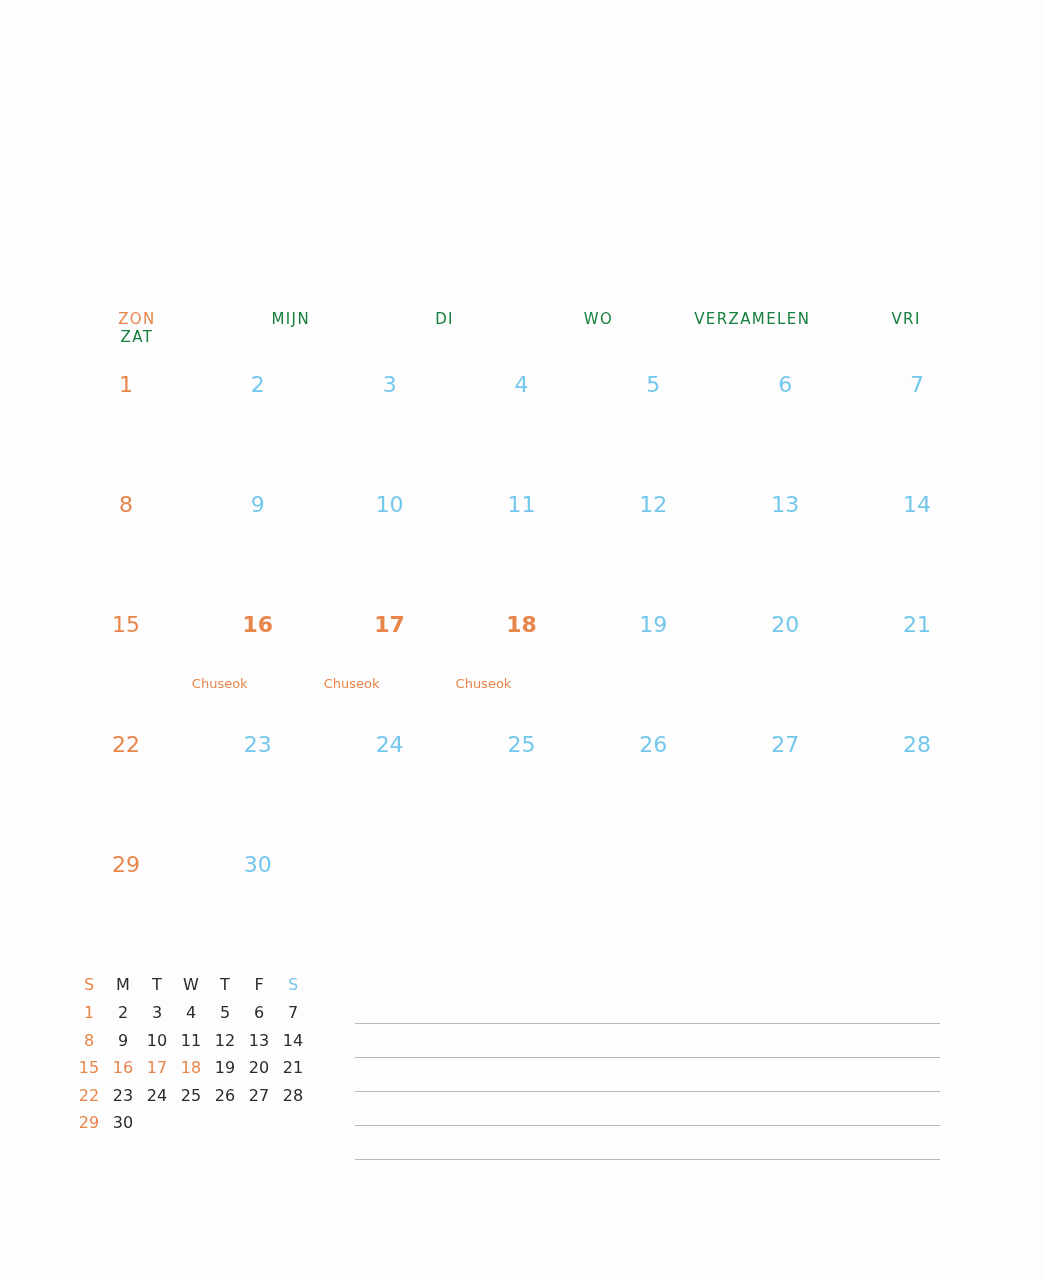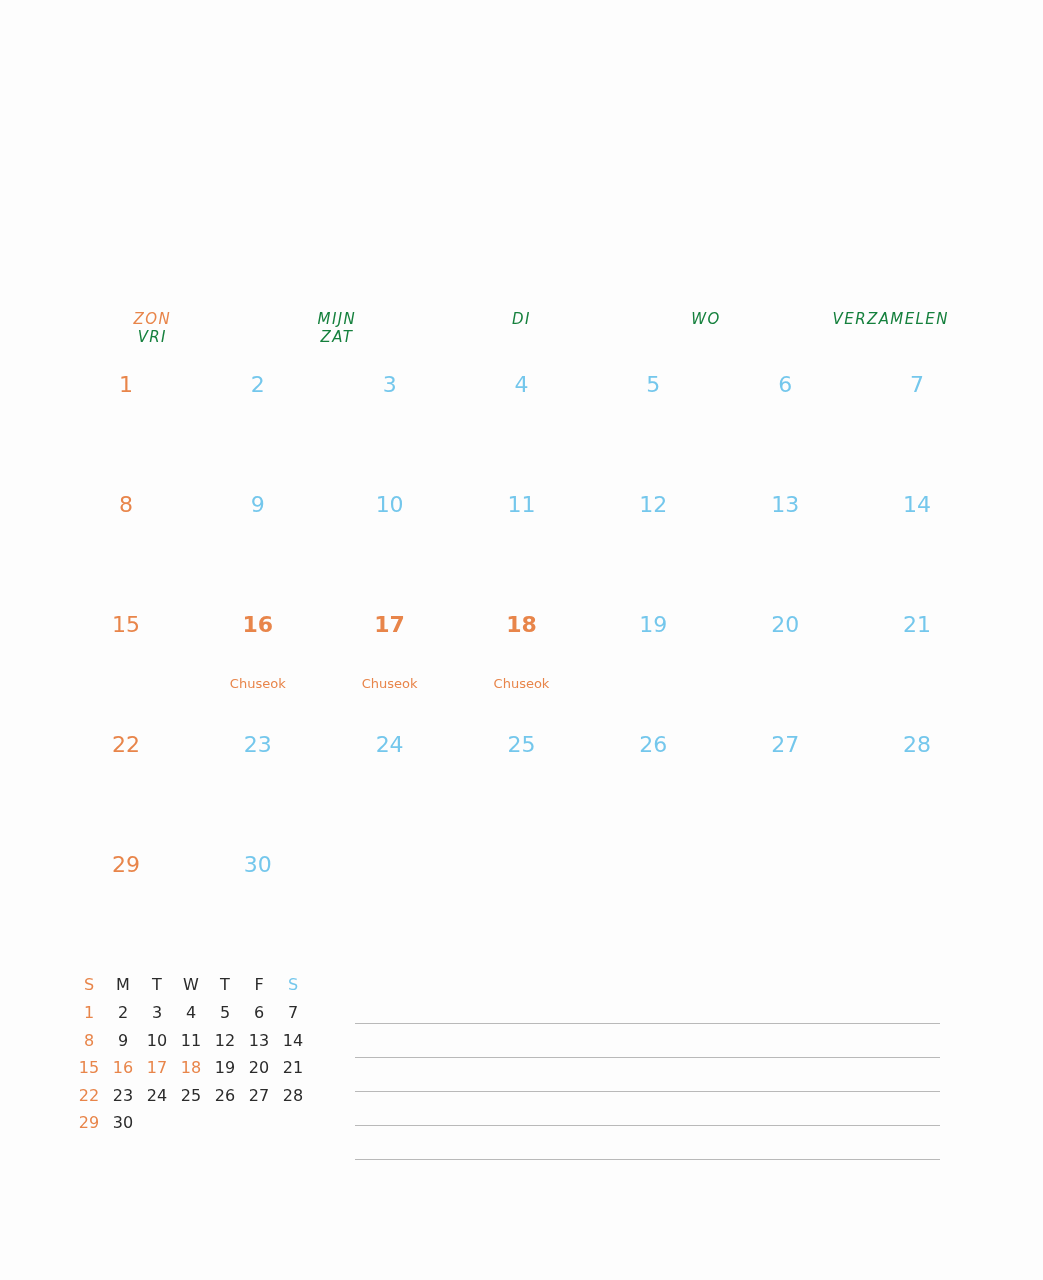--- a/index.html
+++ b/index.html
@@ -45,22 +45,21 @@
     letter-spacing: 0.5px;
   }
 
   
   .weekdays {
     position: absolute;
     left: 60px;
     top: 310px;
     width: 923px;
     display: grid;
-    grid-template-columns: repeat(5, 1fr);
-    font-style: italic;
+    grid-template-columns: repeat(6, 1fr);
   }
   .weekday {
     text-align: center;
     font-size: 15px;
     letter-spacing: 1.4px;
     color: #15803d;
     font-weight: 400;
   }
   .weekday.sun { color: #e8854a; }
 
@@ -83,21 +82,20 @@
     text-align: center;
     font-size: 22px;
     font-weight: 400;
     color: #74c7ec;
     line-height: 1;
   }
   .cell.sun .daynum { color: #e8854a; }
   .cell.hol .daynum { color: #e8854a; font-weight: 600; }
   .event {
     display: block;
-    text-align: center;
     margin-top: 40px;
     font-size: 13px;
     color: #e8854a;
   }
 
   
   .mini {
     position: absolute;
     left: 72px;
     top: 975px;

